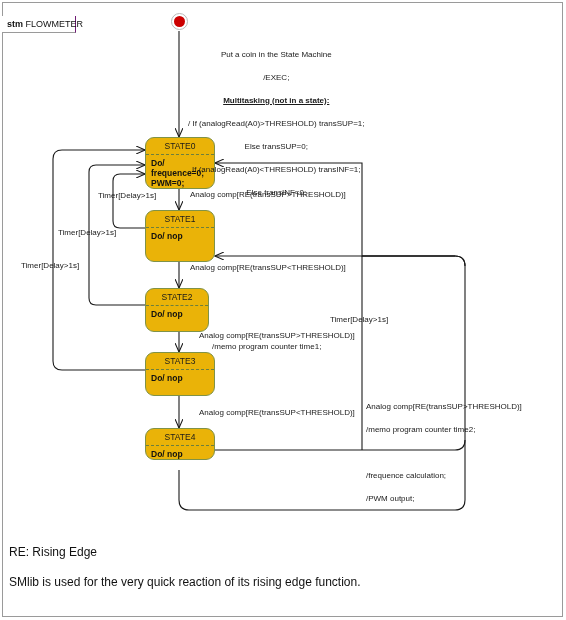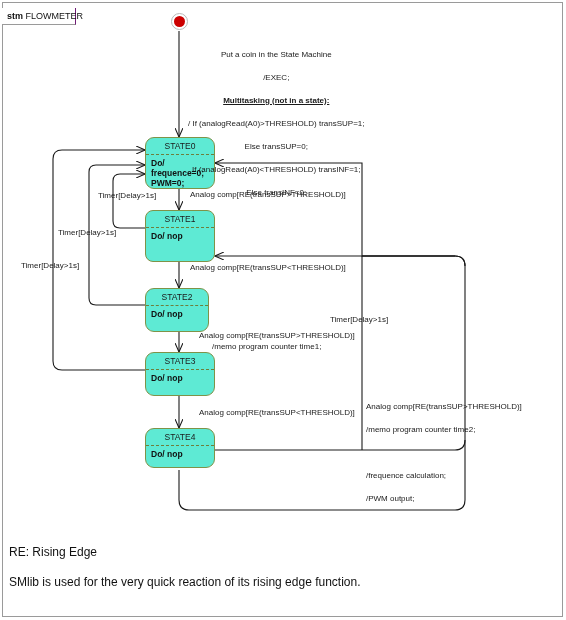--- a/index.html
+++ b/index.html
@@ -25,21 +25,21 @@
     top: 2px;
     width: 561px;
     height: 615px;
     border: 1px solid #9a9a9a;
     box-sizing: border-box;
     background: #ffffff;
   }
   .frame-tab {
     position: absolute;
     left: 2px;
-    top: 8px;
+    top: 16px;
     width: 74px;
     height: 17px;
     border-right: 1px solid #701a75;
     border-bottom: 1px solid #9a9a9a;
     box-sizing: border-box;
     background: #ffffff;
     font-size: 9px;
     color: #111;
     line-height: 17px;
     padding-left: 5px;
@@ -51,21 +51,21 @@
     position: absolute;
     left: 0;
     top: 0;
     width: 566px;
     height: 620px;
   }
   
   .state {
     position: absolute;
     box-sizing: border-box;
-    background: #5eead4;
+    background: #eab308;
     border: 1px solid #7f9248;
     border-radius: 9px;
     overflow: hidden;
   }
   .state-name {
     height: 16px;
     line-height: 16px;
     text-align: center;
     font-size: 8.5px;
     color: #1a1a1a;
@@ -170,36 +170,36 @@
   <div class="init-outer" style="left:171px; top:13px;">
     <div class="init-inner" style="left:2px; top:2px;"></div>
   </div>
 
   <div class="state" style="left:145px; top:137px; width:70px; height:52px;">
     <div class="state-name">STATE0</div>
     <div class="state-body">Do/ frequence=0;
 PWM=0;</div>
   </div>
 
-  <div class="state" style="left:145px; top:210px; width:70px; height:52px;border-radius:8px;">
+  <div class="state" style="left:145px; top:210px; width:70px; height:52px;">
     <div class="state-name">STATE1</div>
     <div class="state-body">Do/ nop</div>
   </div>
 
   <div class="state" style="left:145px; top:288px; width:64px; height:44px;">
     <div class="state-name">STATE2</div>
     <div class="state-body">Do/ nop</div>
   </div>
 
   <div class="state" style="left:145px; top:352px; width:70px; height:44px;">
     <div class="state-name">STATE3</div>
     <div class="state-body">Do/ nop</div>
   </div>
 
-  <div class="state" style="left:145px; top:428px; width:70px; height:40px;">
+  <div class="state" style="left:145px; top:428px; width:70px; height:32px;">
     <div class="state-name">STATE4</div>
     <div class="state-body">Do/ nop</div>
   </div>
 
   <div class="note" style="left:188px; top:37px;text-align:center;">
 <span>Put a coin in the State Machine</span>
 <br><span>/EXEC;</span>
 <br><span class="u">Multitasking (not in a state):</span>
 <br><span>/ If (analogRead(A0)&gt;THRESHOLD) transSUP=1;</span>
 <br><span>Else transSUP=0;</span>

